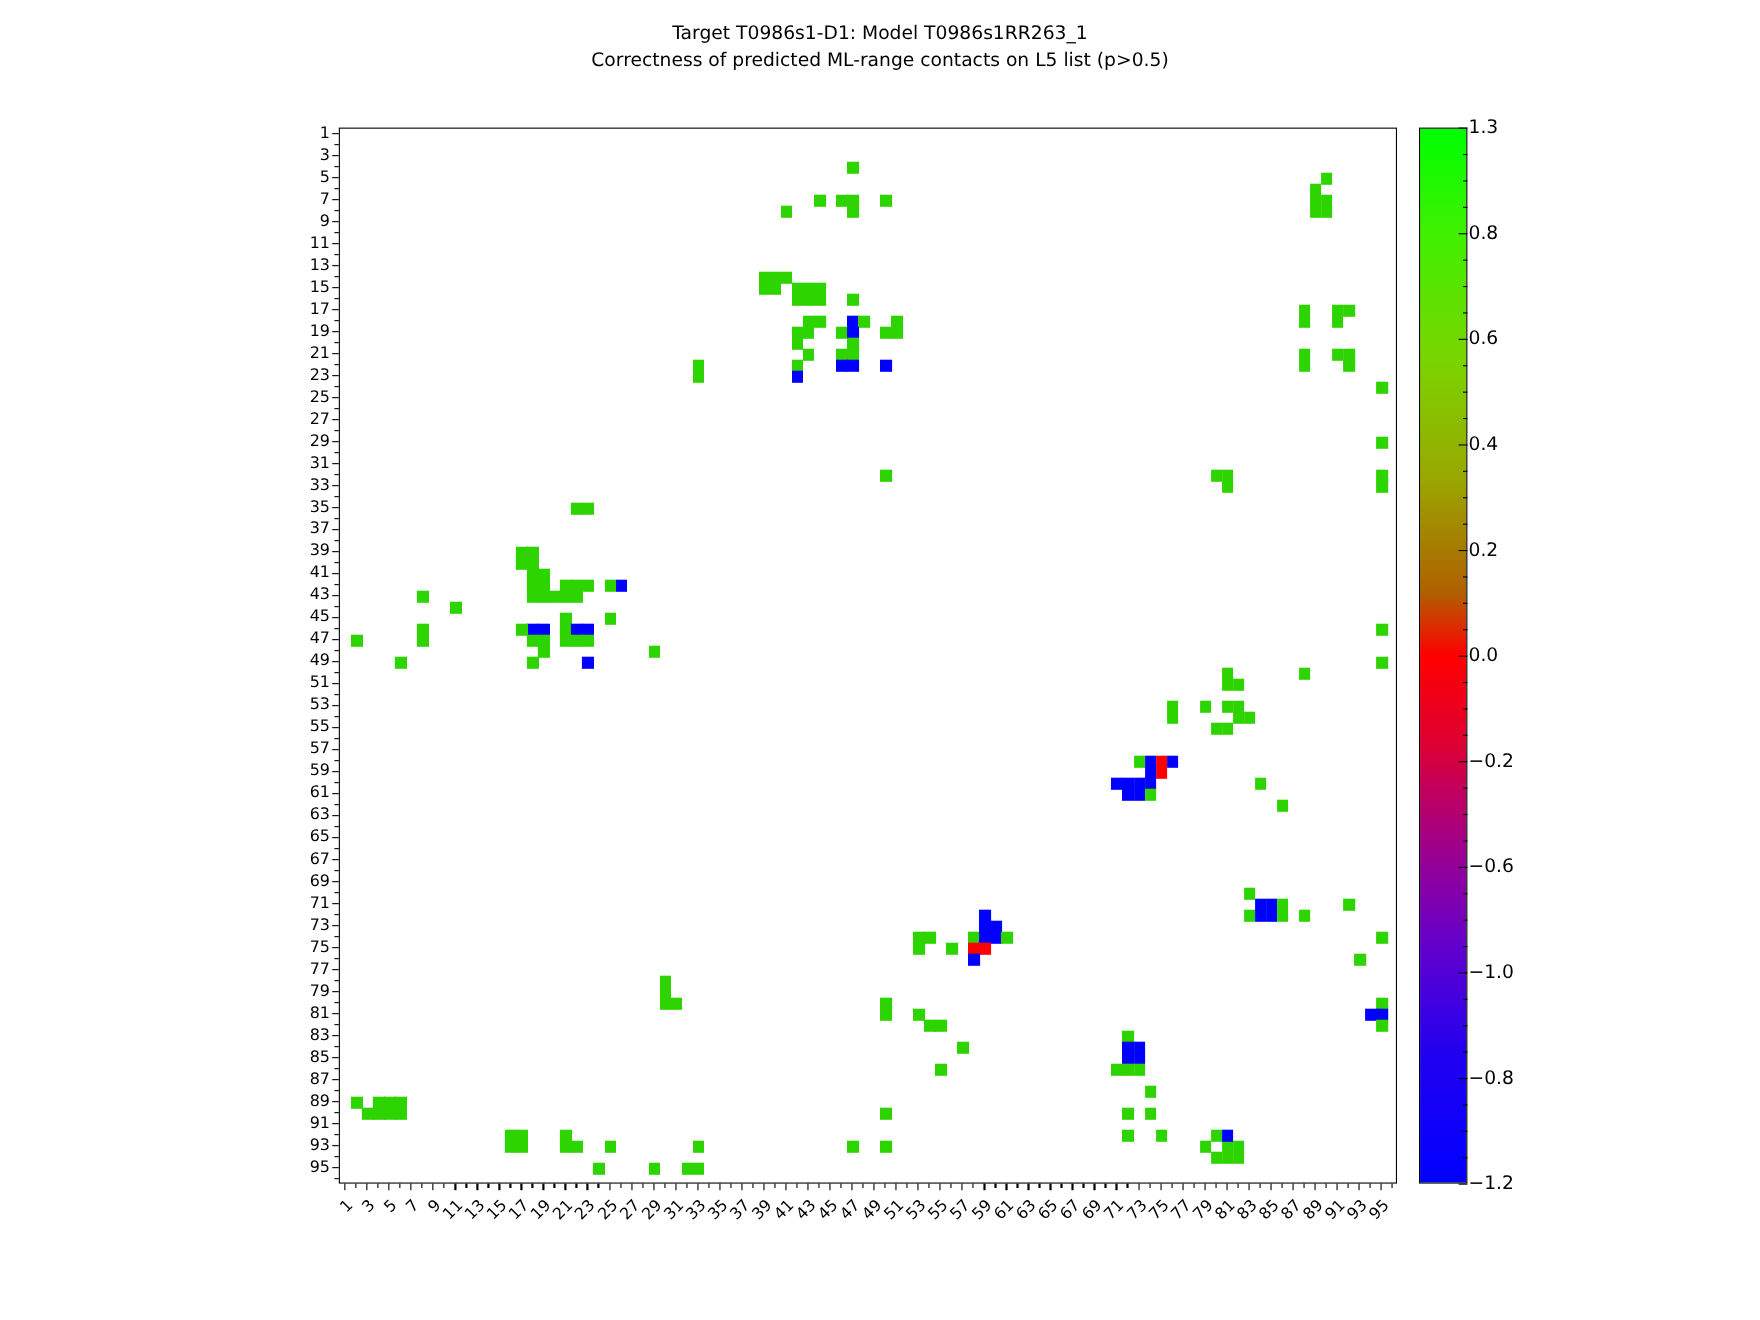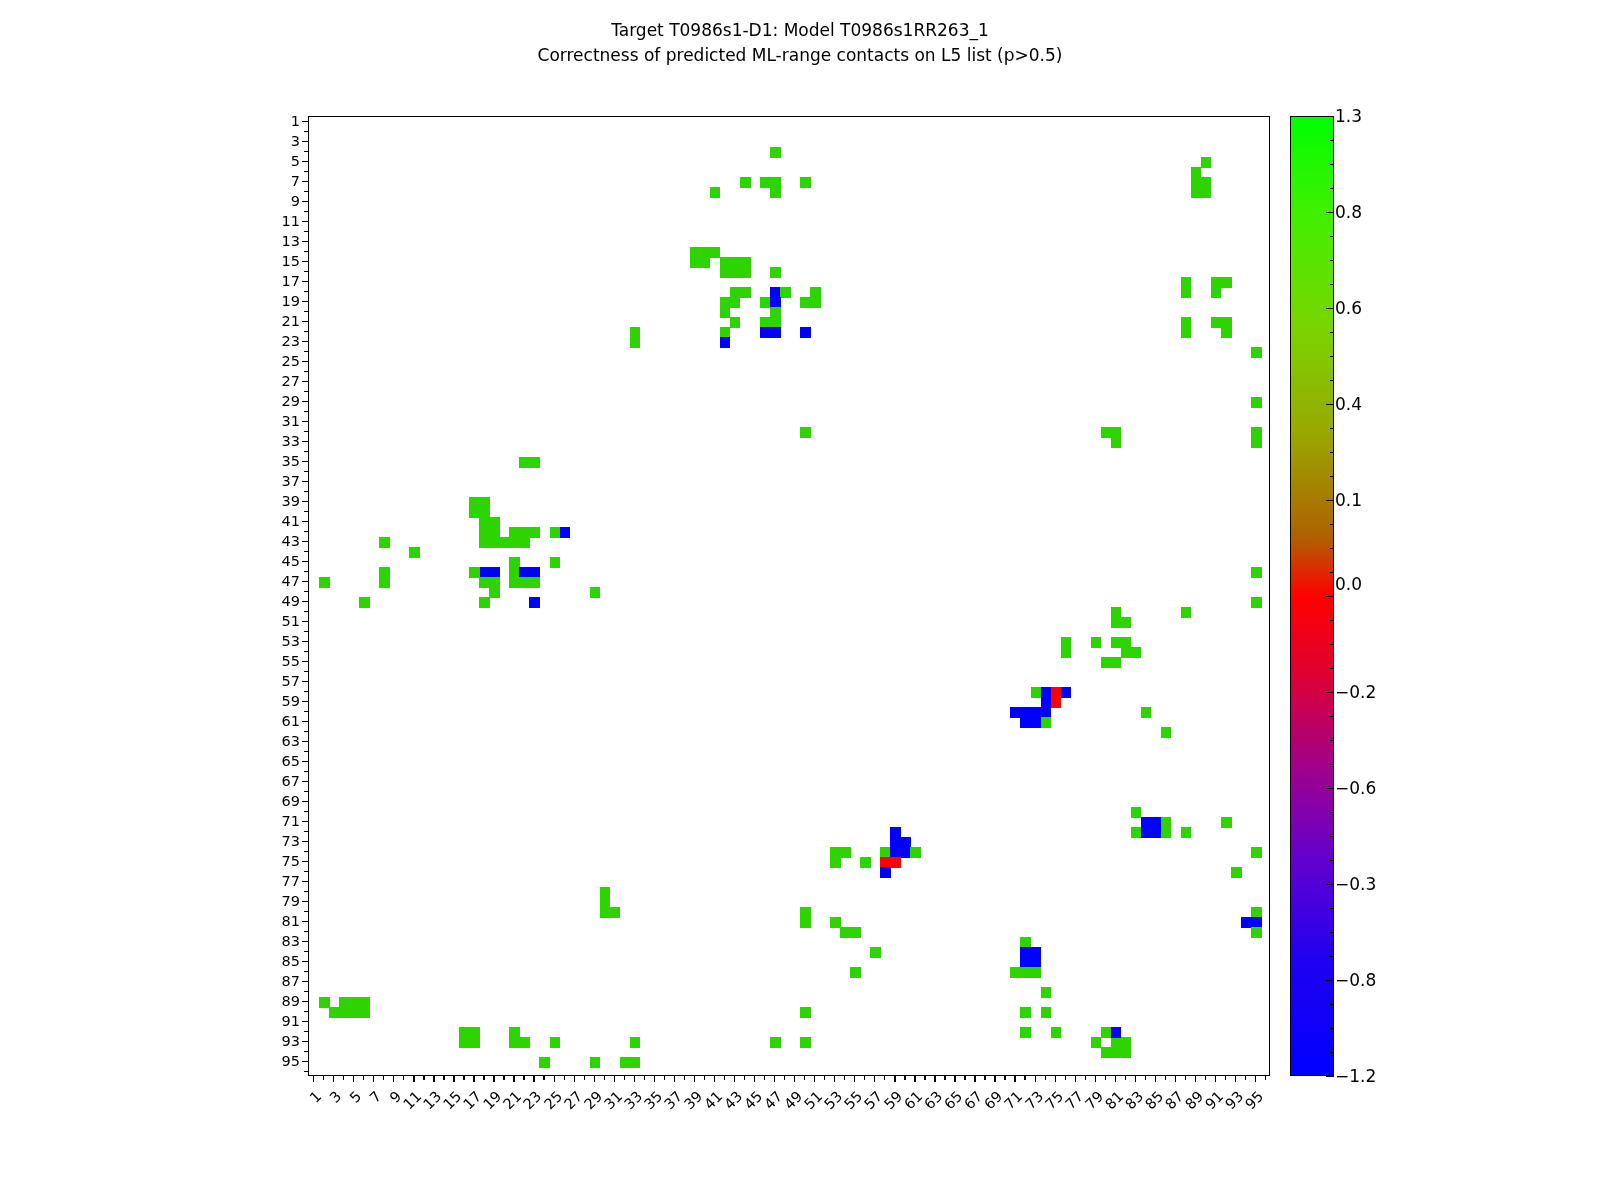--- a/index.html
+++ b/index.html
@@ -573,29 +573,29 @@
   <div id="cbar-ticks">
       <div class="cbtickmark" style="top: 116px;"></div>
       <div class="cbtick" style="top: 116px;">1.3</div>
       <div class="cbtickmark" style="top: 212px;"></div>
       <div class="cbtick" style="top: 212px;">0.8</div>
       <div class="cbtickmark" style="top: 308px;"></div>
       <div class="cbtick" style="top: 308px;">0.6</div>
       <div class="cbtickmark" style="top: 404px;"></div>
       <div class="cbtick" style="top: 404px;">0.4</div>
       <div class="cbtickmark" style="top: 500px;"></div>
-      <div class="cbtick" style="top: 500px;">0.1</div>
+      <div class="cbtick" style="top: 500px;">0.2</div>
       <div class="cbtickmark" style="top: 596px;"></div>
-      <div class="cbtick" style="top: 584px;">0.0</div>
+      <div class="cbtick" style="top: 596px;">0.0</div>
       <div class="cbtickmark" style="top: 692px;"></div>
       <div class="cbtick" style="top: 692px;">−0.2</div>
       <div class="cbtickmark" style="top: 788px;"></div>
       <div class="cbtick" style="top: 788px;">−0.6</div>
       <div class="cbtickmark" style="top: 884px;"></div>
-      <div class="cbtick" style="top: 884px;">−0.3</div>
+      <div class="cbtick" style="top: 884px;">−1.0</div>
       <div class="cbtickmark" style="top: 980px;"></div>
       <div class="cbtick" style="top: 980px;">−0.8</div>
       <div class="cbtickmark" style="top: 1076px;"></div>
       <div class="cbtick" style="top: 1076px;">−1.2</div>
       <div class="cbminor" style="top: 1052px;"></div>
       <div class="cbminor" style="top: 1028px;"></div>
       <div class="cbminor" style="top: 1004px;"></div>
       <div class="cbminor" style="top: 956px;"></div>
       <div class="cbminor" style="top: 932px;"></div>
       <div class="cbminor" style="top: 908px;"></div>

